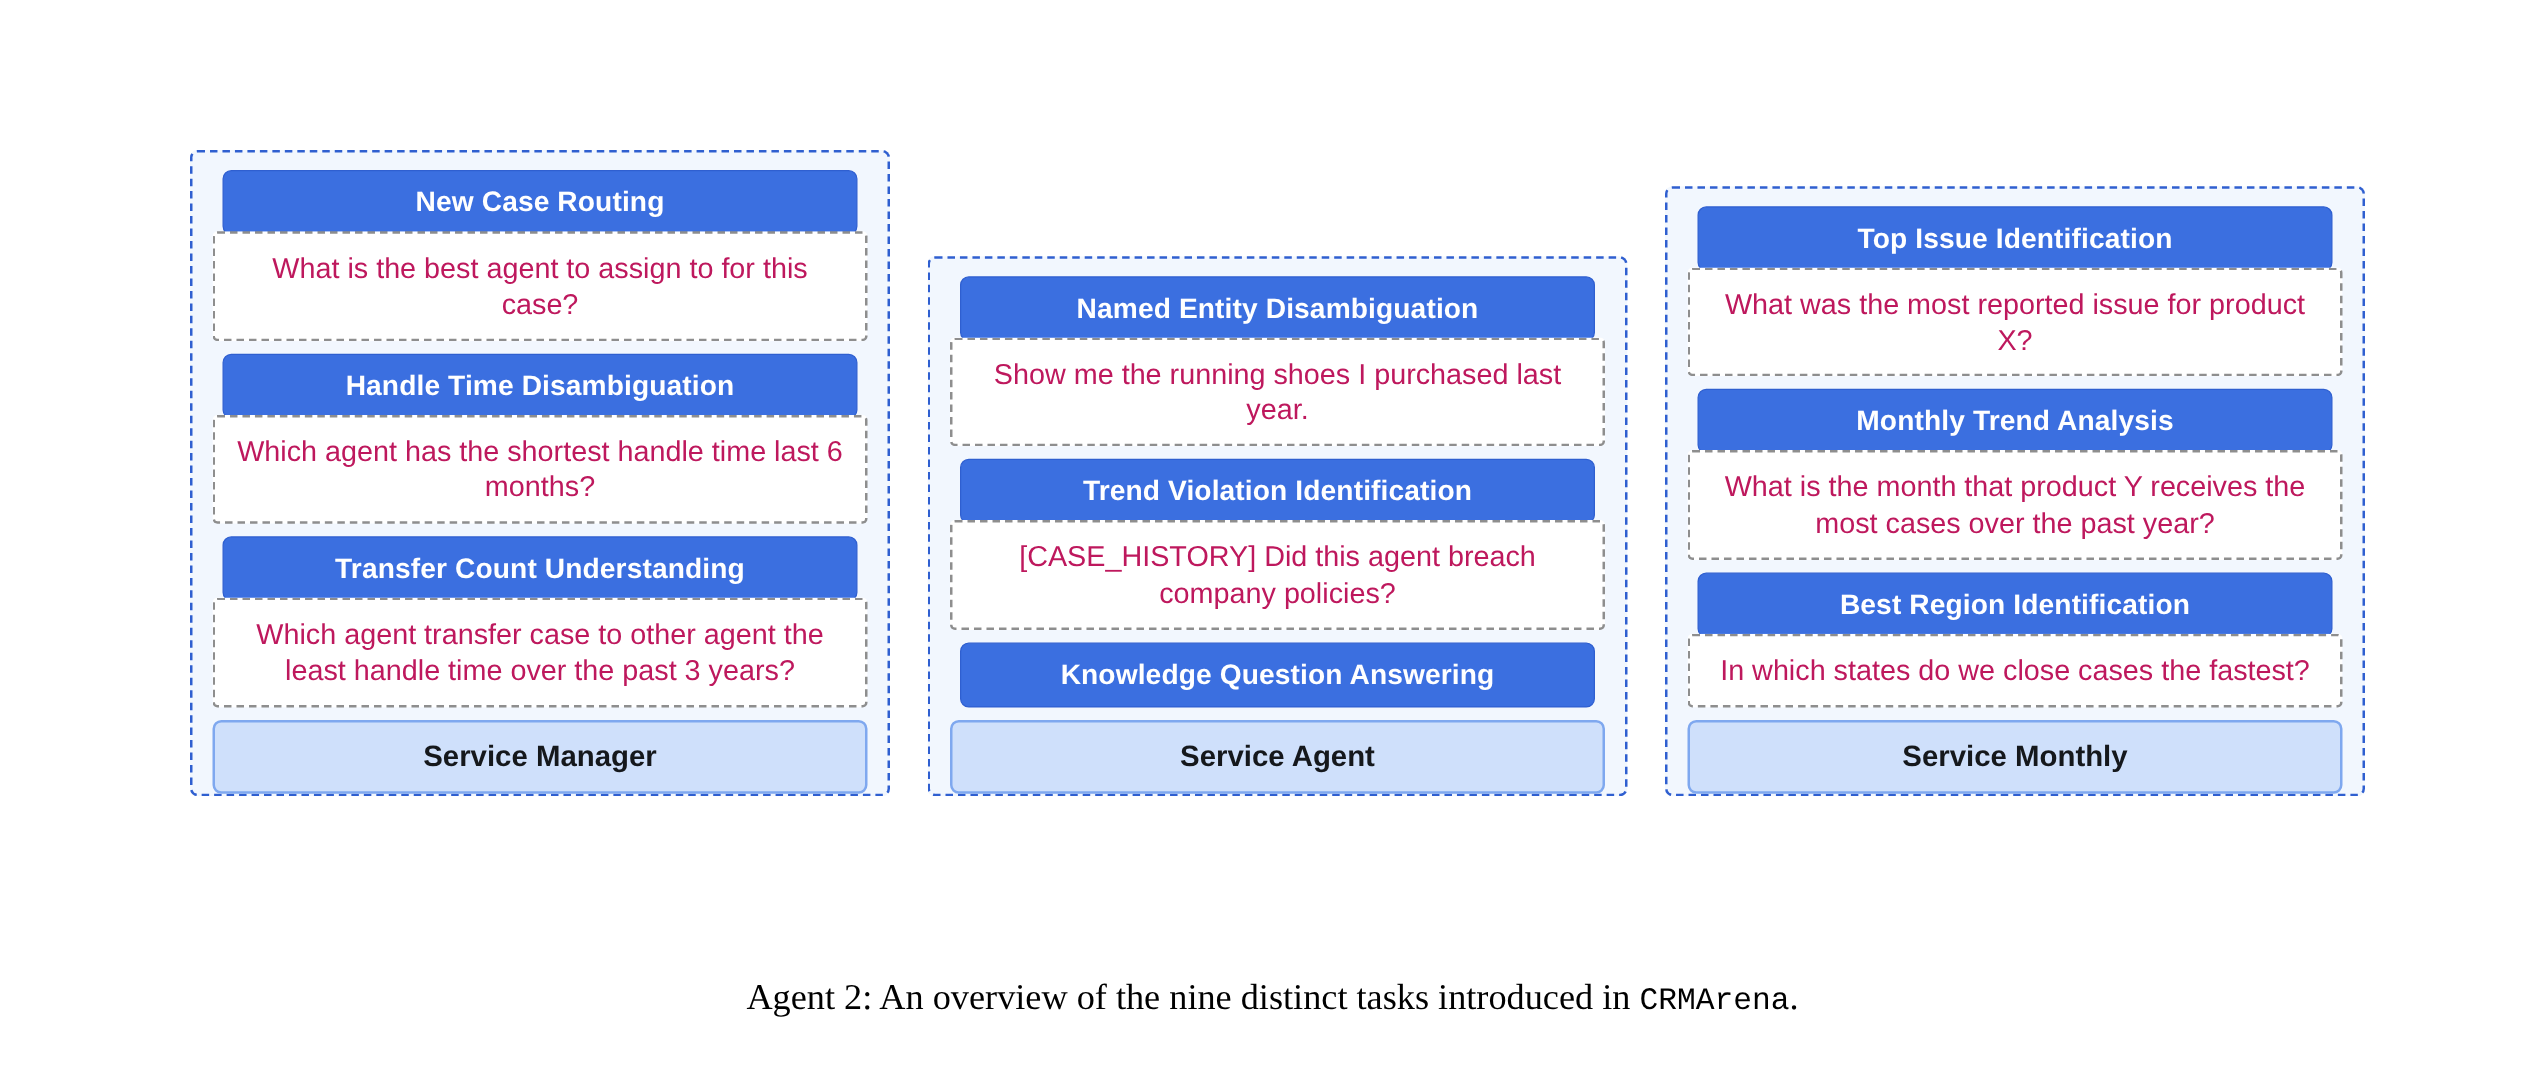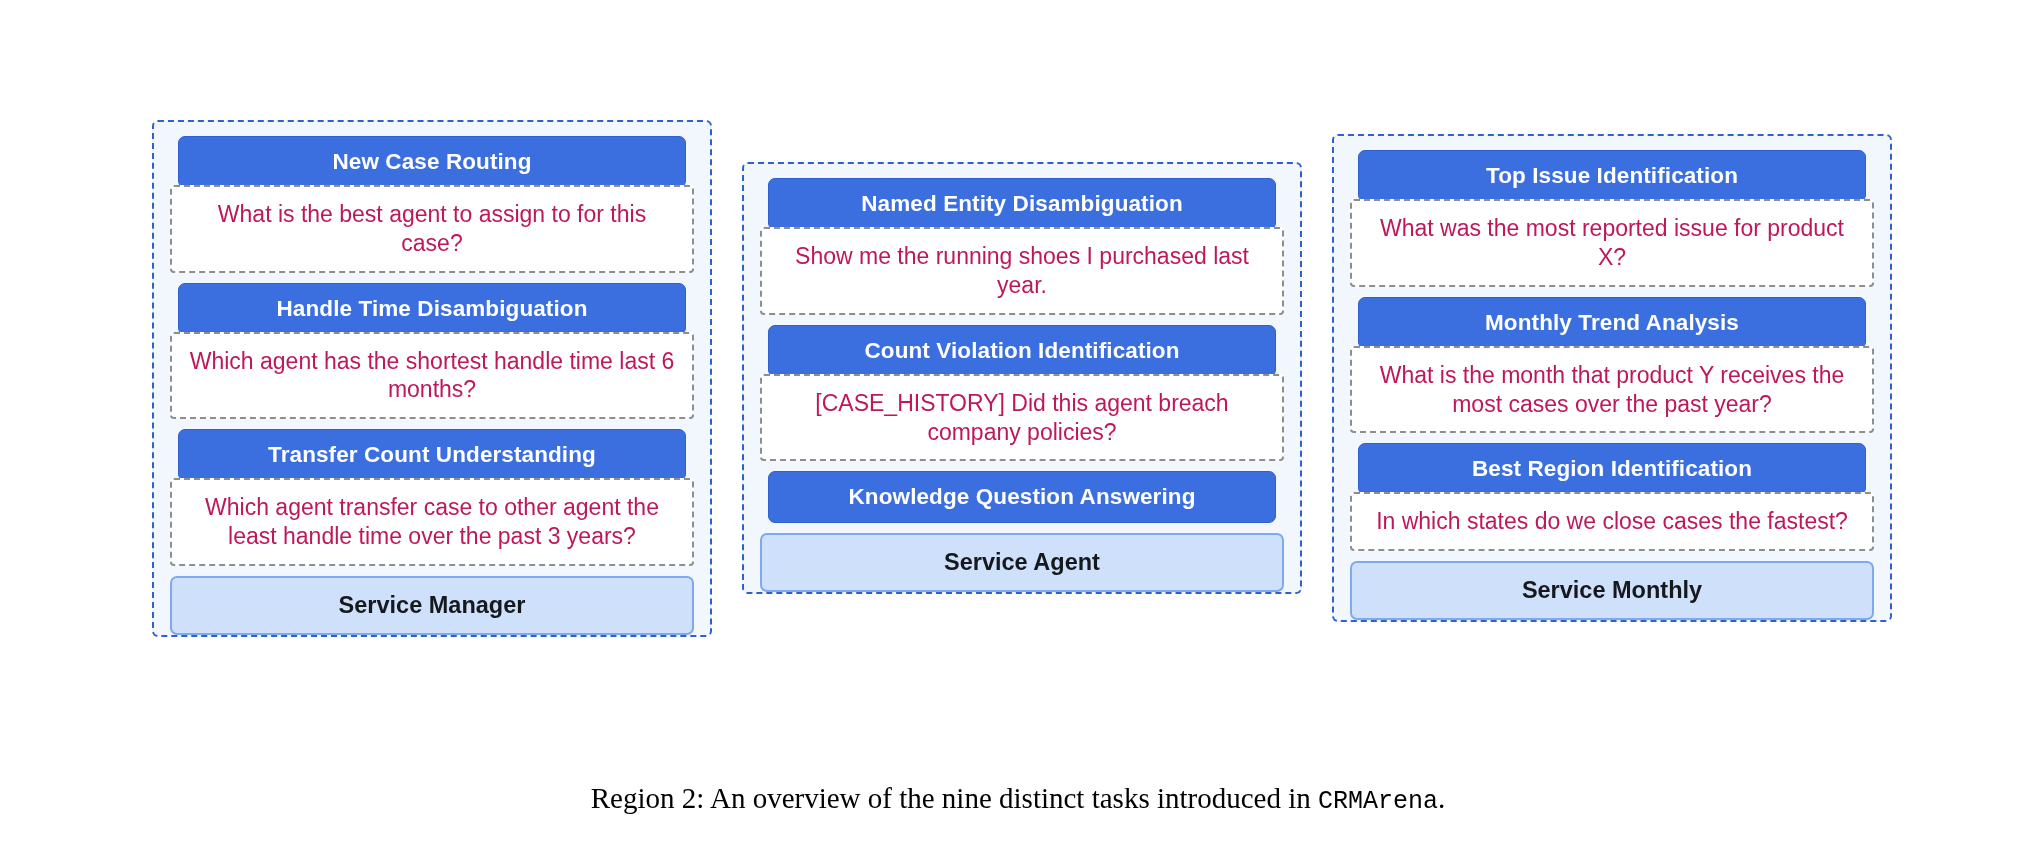--- a/index.html
+++ b/index.html
@@ -21,21 +21,21 @@
     height: 862px;
   }
   .columns {
     position: absolute;
     left: 152px;
     top: 120px;
     width: 1740px;
     display: flex;
     flex-direction: row;
     justify-content: space-between;
-    align-items: center;
+    align-items: flex-end;
   }
   .column {
     position: relative;
     width: 560px;
     box-sizing: border-box;
     border: 2.5px dashed #2f5fd0;
     border-radius: 6px;
     background: #f2f7fe;
     padding: 14px 16px 0 16px;
   }
@@ -122,21 +122,21 @@
       <div class="role">Service Manager</div>
       <div class="col-inner-spacer"></div>
     </div>
 
     <div class="column">
       <div class="task">
         <div class="task-header">Named Entity Disambiguation</div>
         <div class="task-body">Show me the running shoes I purchased last year.</div>
       </div>
       <div class="task">
-        <div class="task-header">Count Violation Identification</div>
+        <div class="task-header">Trend Violation Identification</div>
         <div class="task-body">[CASE_HISTORY] Did this agent breach company policies?</div>
       </div>
       <div class="task">
         <div class="task-header">Knowledge Question Answering</div>
       </div>
       <div class="role">Service Agent</div>
       <div class="col-inner-spacer"></div>
     </div>
 
     <div class="column">
@@ -152,18 +152,18 @@
         <div class="task-header">Best Region Identification</div>
         <div class="task-body">In which states do we close cases the fastest?</div>
       </div>
       <div class="role">Service Monthly</div>
       <div class="col-inner-spacer"></div>
     </div>
 
   </div>
 
   <div class="caption">
-    <span>Region 2:</span>
+    <span>Agent 2:</span>
     <span>An overview of the nine distinct tasks introduced in</span>
     <span class="mono">CRMArena</span><span>.</span>
   </div>
 
 </div>
 
 </body></html>

